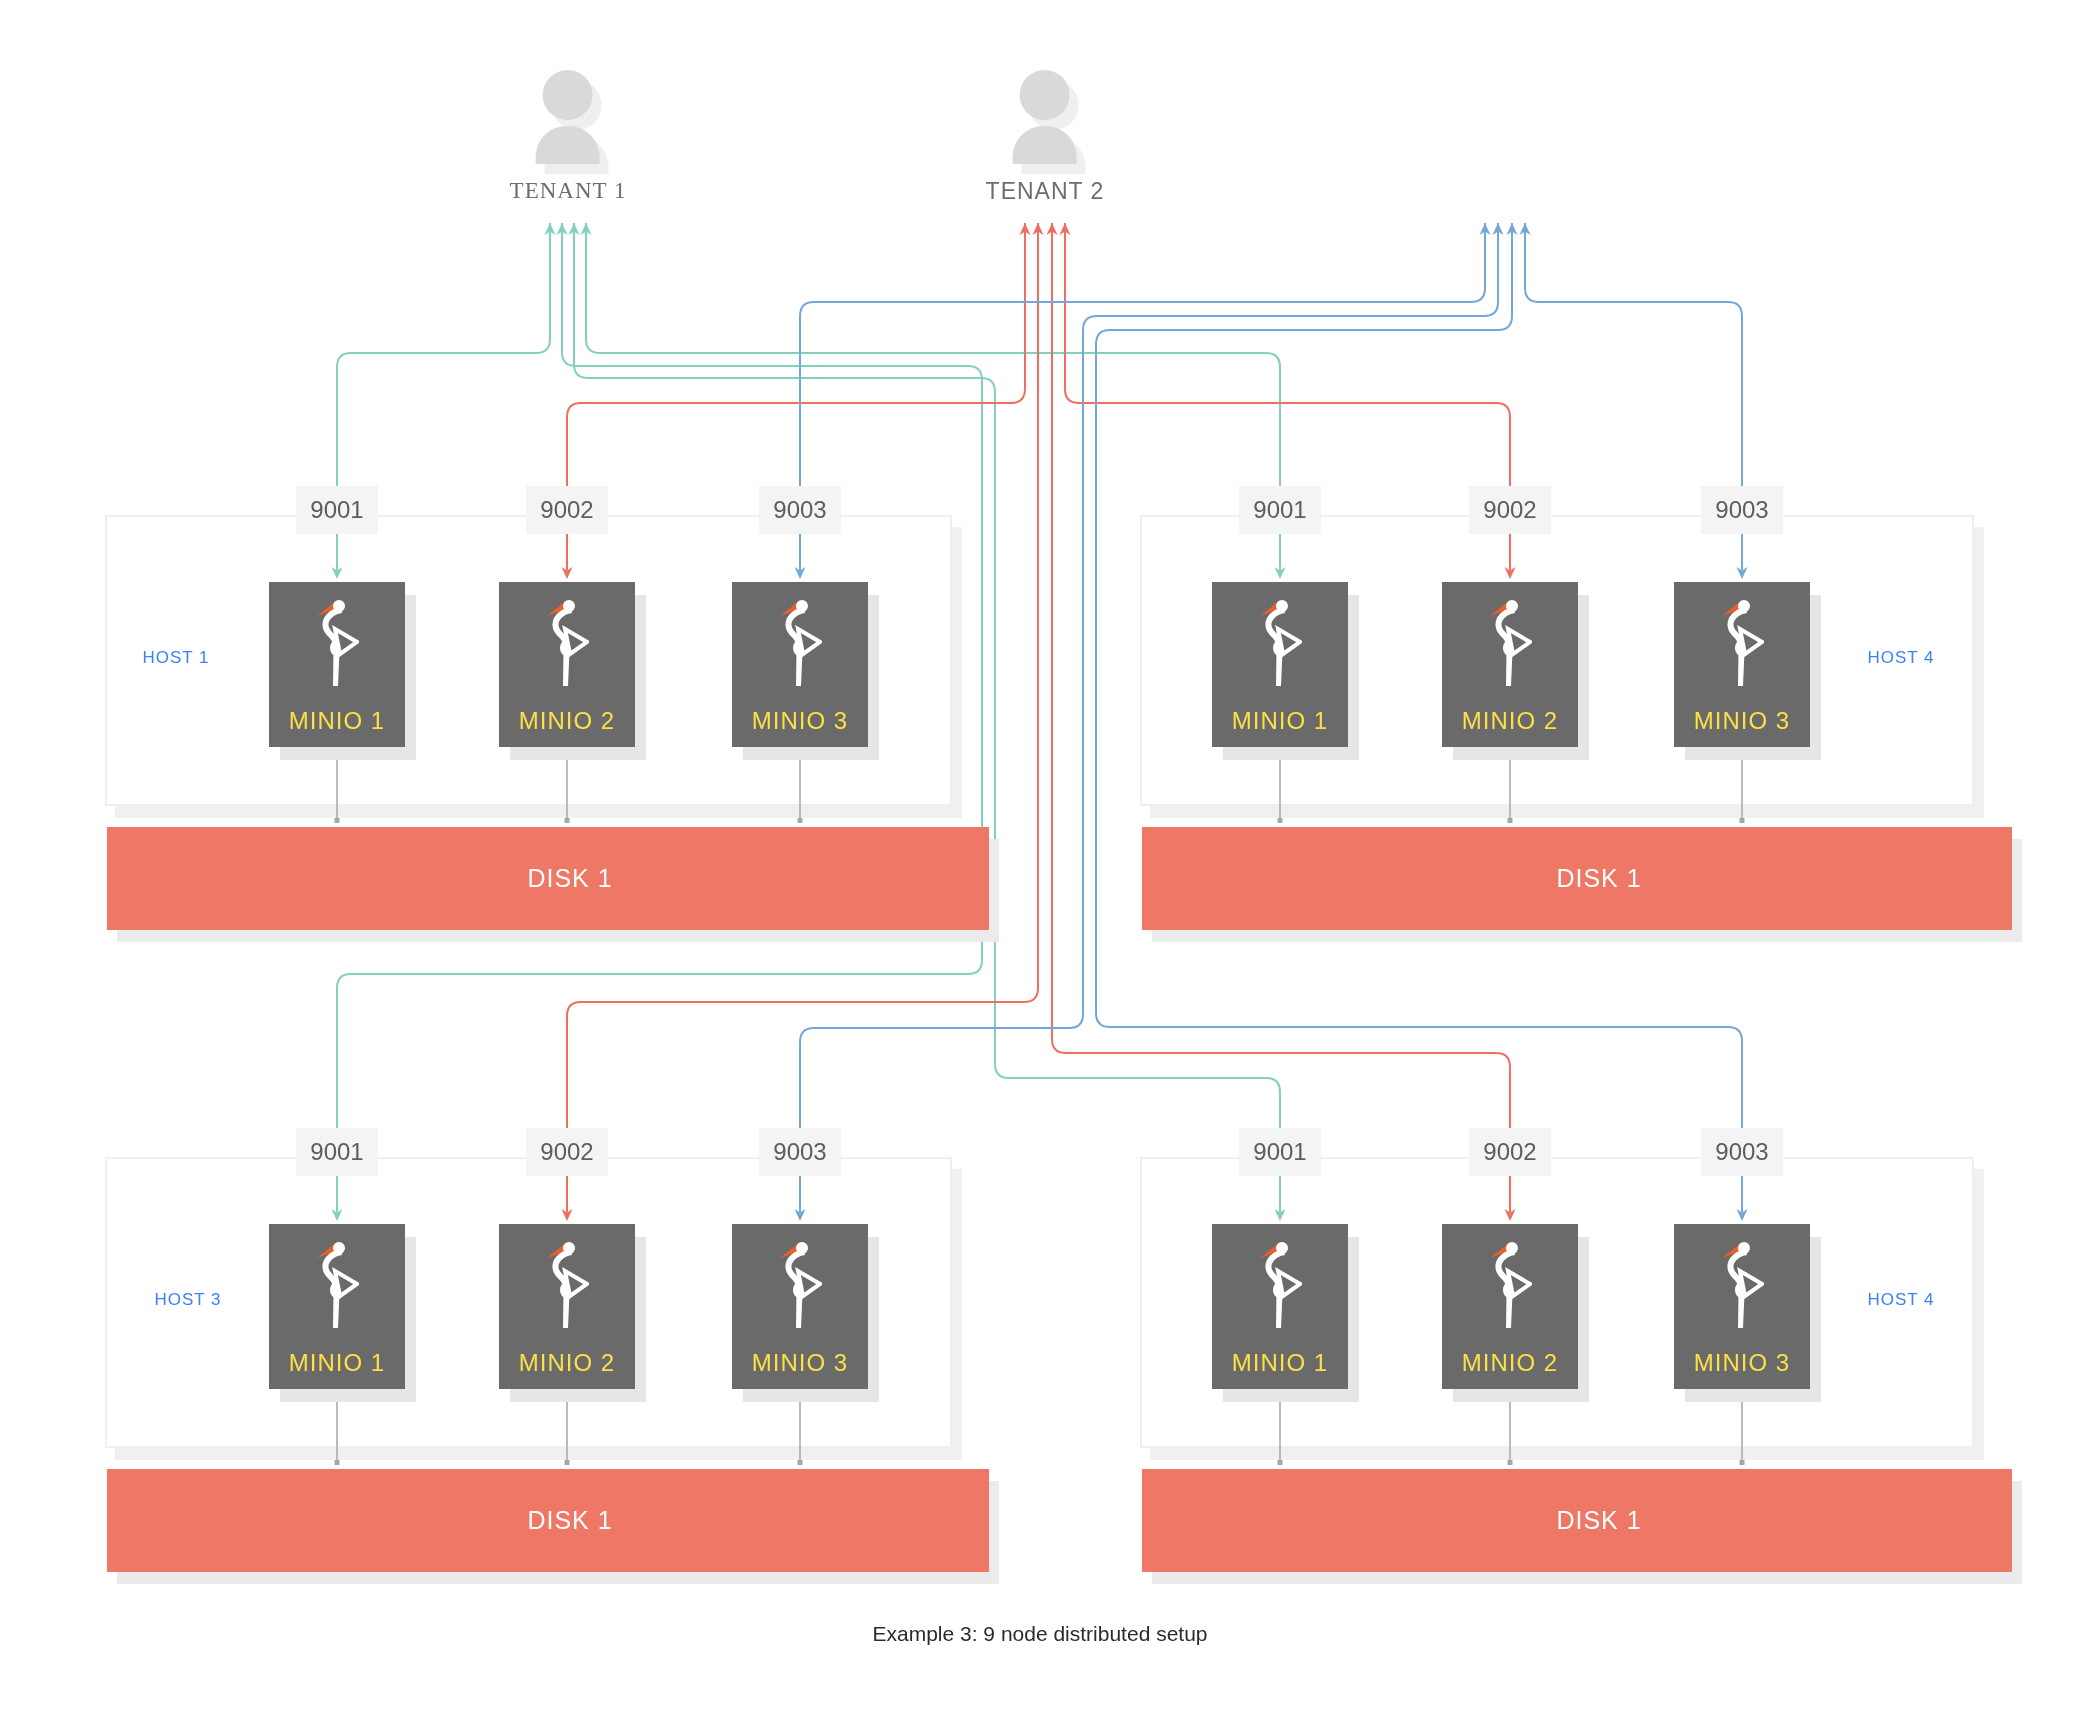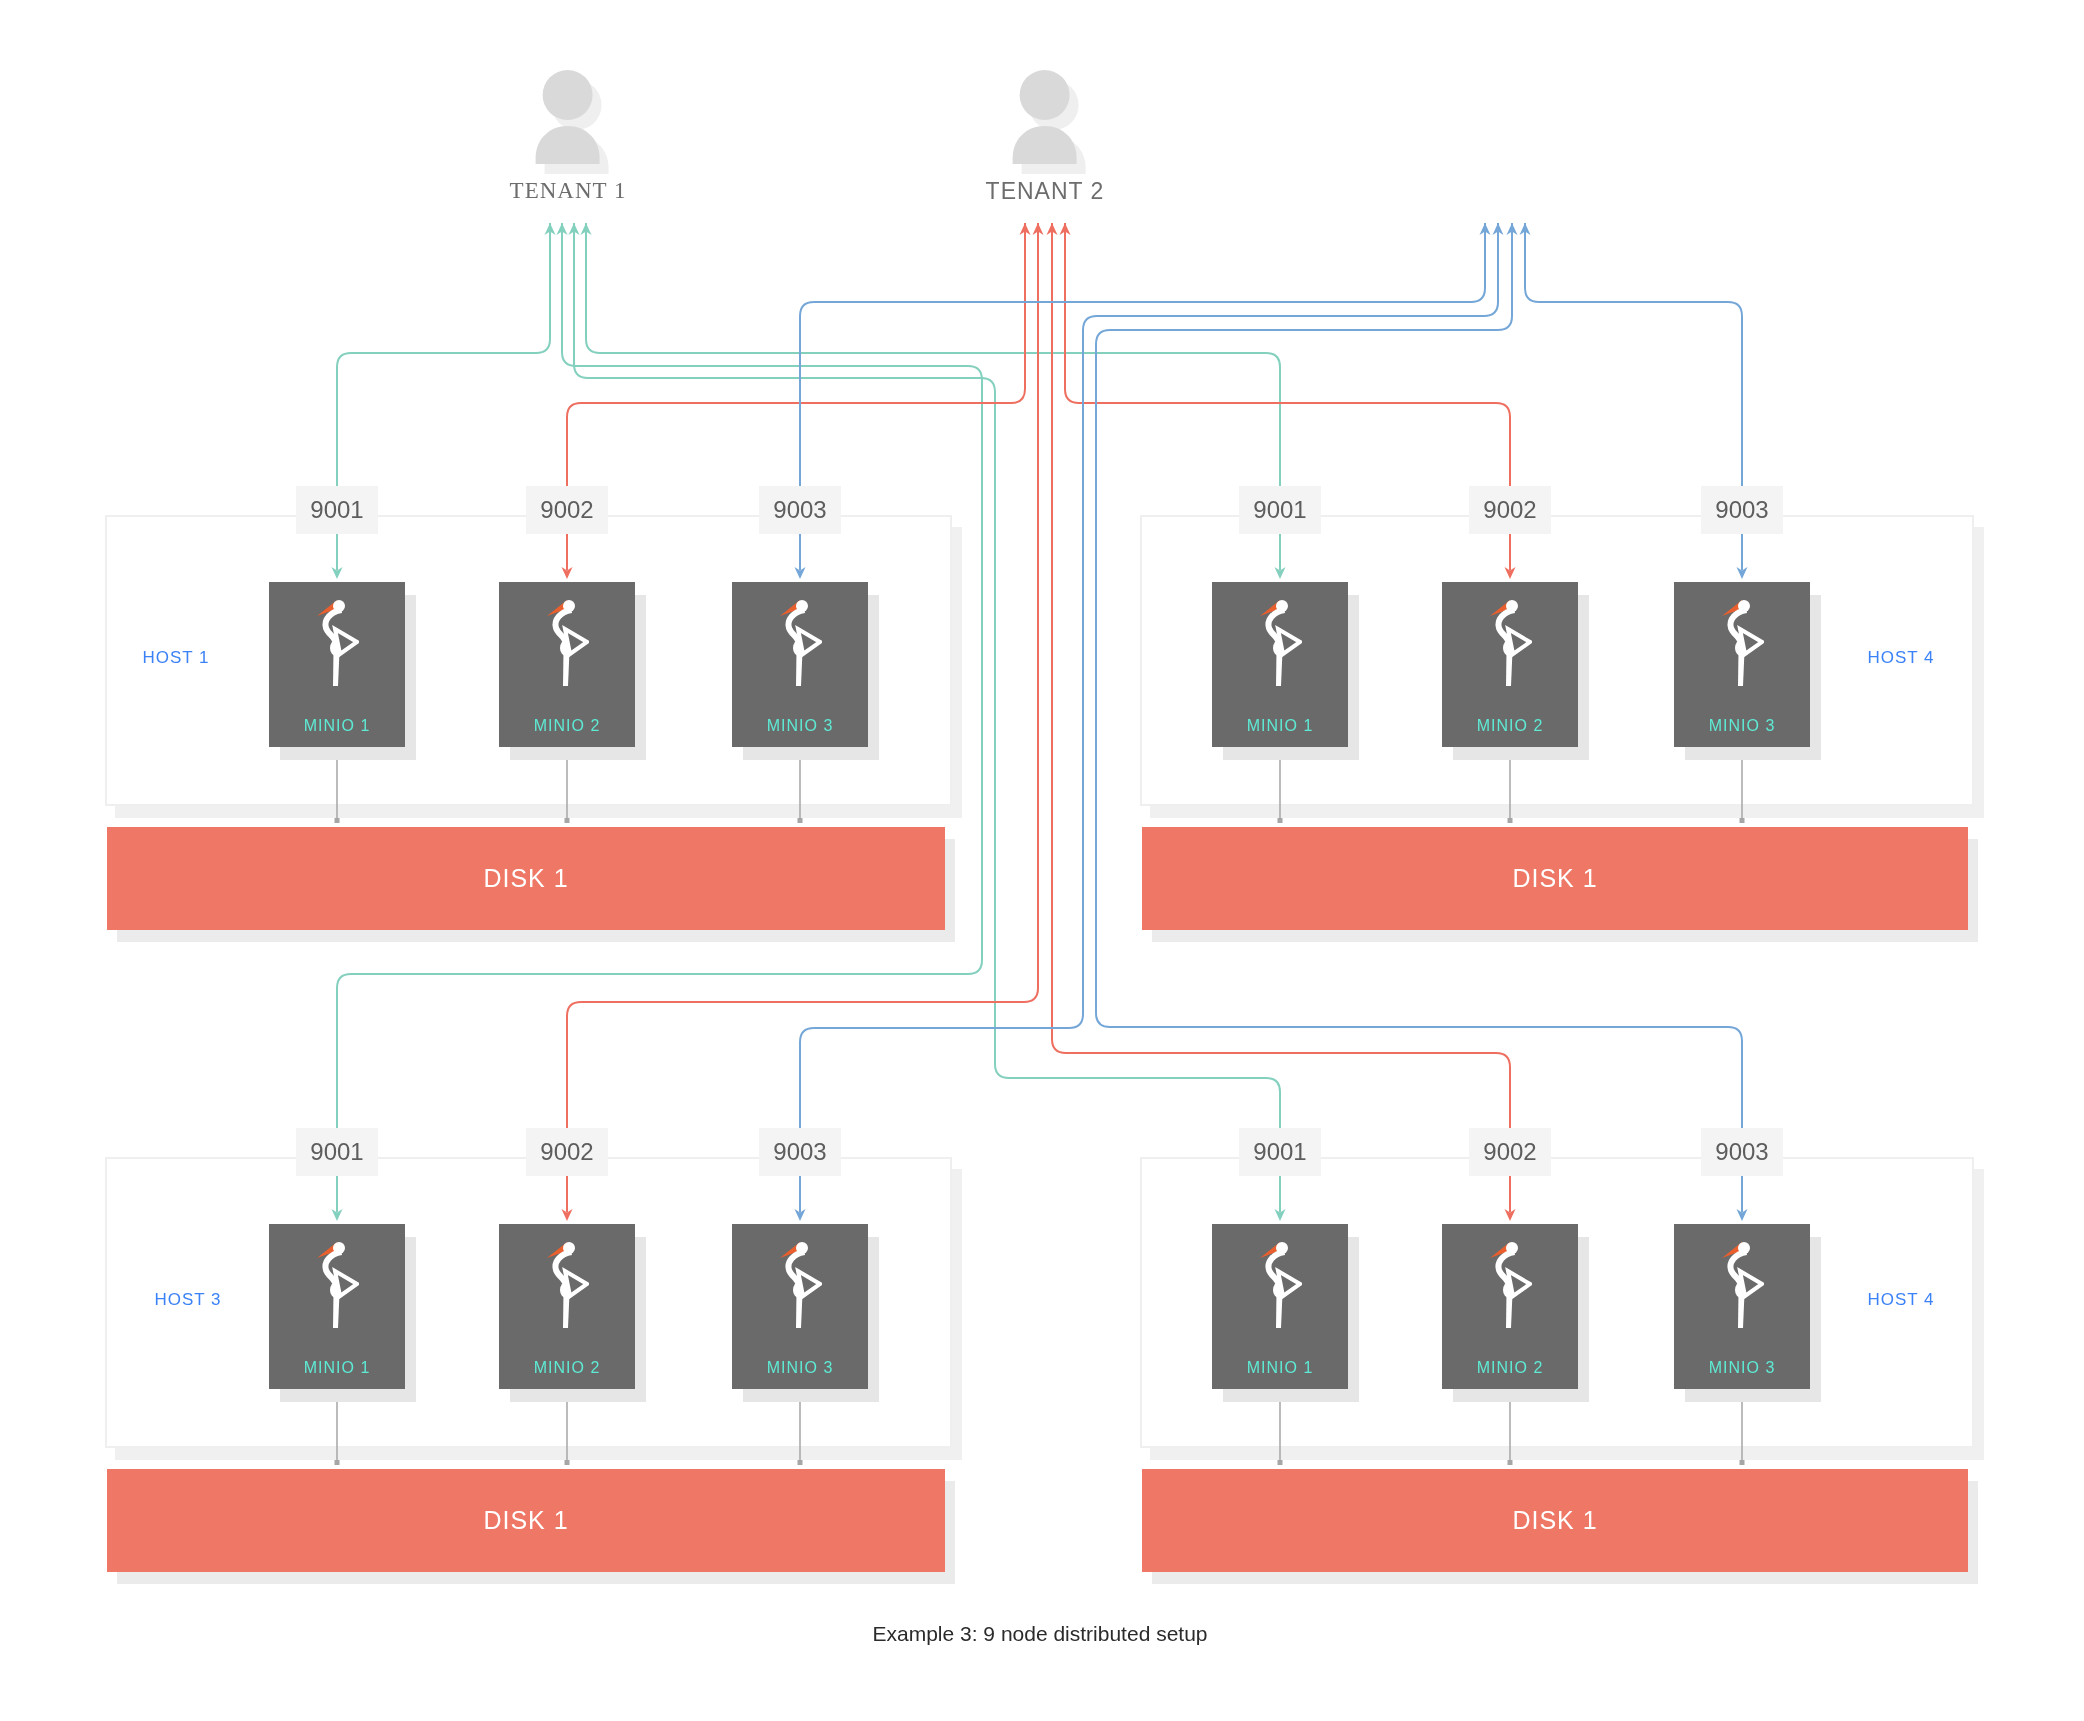--- a/index.html
+++ b/index.html
@@ -17,24 +17,24 @@
   .t1h{fill:var(--t1,#84d0be);} .t2h{fill:var(--t2,#ee6f5f);} .t3h{fill:var(--t3,#74a7d8);}
   .stub line{stroke:#ababab;stroke-width:1.6;}
   .stub rect{fill:#a6a6a6;}
   
   .port{position:absolute;width:82px;height:48px;background:#f4f4f4;z-index:3;
         color:#5d5d5d;font-size:24px;line-height:48px;text-align:center;}
   
   .node{position:absolute;width:136px;height:165px;background:var(--node,#6a6a6a);
         box-shadow:11px 13px 0 #e6e6e6;z-index:3;display:flex;flex-direction:column;
         align-items:center;justify-content:space-between;padding:14px 0 12px;box-sizing:border-box;}
-  .node-label{color:#5eead4;font-size:16px;letter-spacing:1px;text-align:right;}
+  .node-label{color:#fde047;font-size:24px;letter-spacing:1px;text-align:right;}
   
   .disk{position:absolute;height:103px;background:var(--disk,#ef7765);
-        box-shadow:10px 12px 0 #ebebeb;z-index:3;display:flex;align-items:center;justify-content:center;}
+        box-shadow:10px 12px 0 #ebebeb;z-index:3;display:flex;align-items:center;justify-content:center;padding-left:44px;}
   .disk-label{color:#fff;font-size:25px;letter-spacing:1px;}
   
   .tenant{position:absolute;z-index:3;transform:translateX(-50%);text-align:center;}
   .tenant svg{filter:drop-shadow(9px 10px 0 #efefef);}
   .tenant-fill{fill:var(--icon,#d9d9d9);}
   .tenant-label{margin-top:10px;color:#6d6d6d;font-size:23px;letter-spacing:1px;white-space:nowrap;}
   
   .caption{position:absolute;z-index:4;transform:translateX(-50%);color:#2b2b2b;font-size:21px;}
   .beak{fill:var(--beak,#e95f2e);}
   .wing{fill:var(--node,#6a6a6a);stroke:#fff;stroke-width:4;}

